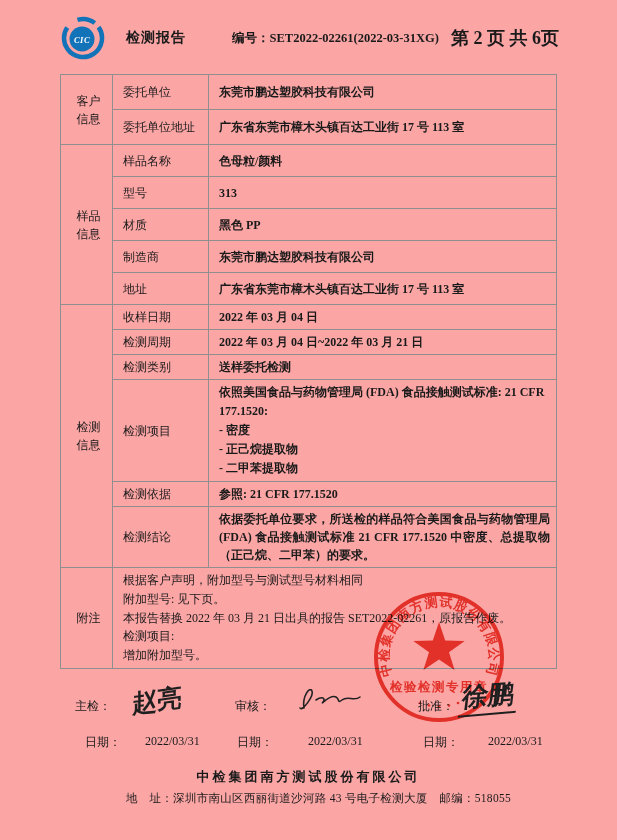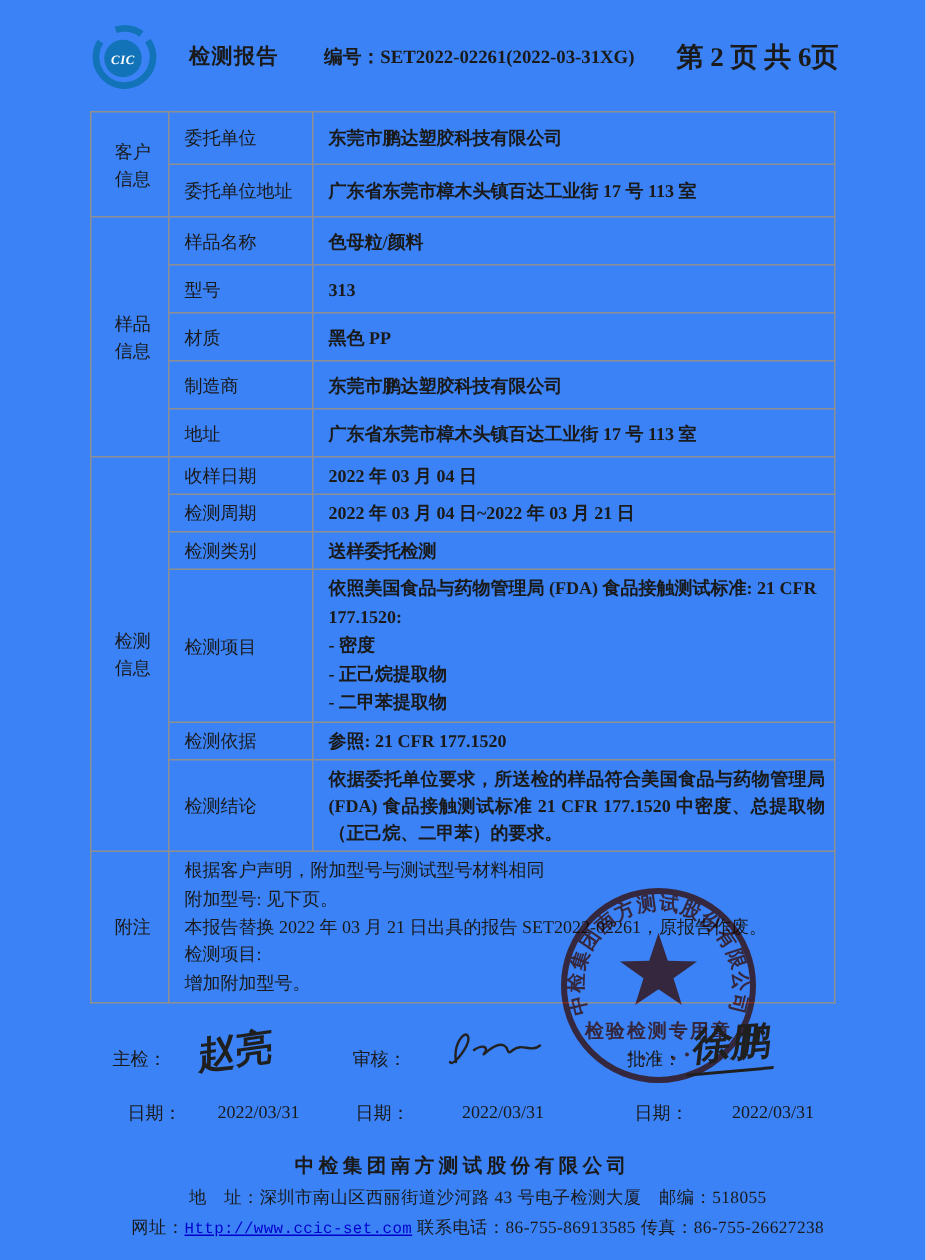--- a/index.html
+++ b/index.html
@@ -4,30 +4,30 @@
 <style>
   * { margin: 0; padding: 0; box-sizing: border-box; }
   html, body { width: 617px; background: #ffffff; }
   body {
     font-family: "Liberation Serif", "DejaVu Serif", serif;
     color: #1a1a1a;
     position: relative;
     height: 840px;
     overflow: hidden;
   }
-  .page { position: relative; width: 617px; height: 840px; background:#3b82f6; }
+  .page { position: relative; width: 617px; height: 840px; background:#fca5a5; }
 
   
   .header {
     position: absolute; left: 60px; top: 12px; width: 499px; height: 52px;
     display: flex; align-items: center;
   }
   .logo { width: 46px; height: 46px; flex: 0 0 auto; }
   .hdr-title { font-size: 14px; font-weight: bold; margin-left: 20px; letter-spacing: 1px; }
-  .hdr-no { font-size: 12.5px; font-weight: bold; margin-left: 30px; white-space: nowrap; }
+  .hdr-no { font-size: 12.5px; font-weight: bold; margin-left: 46px; white-space: nowrap; }
   .hdr-page { font-size: 18px; font-weight: bold; margin-left: auto; white-space: nowrap; }
 
   
   table.report {
     position: absolute; left: 60px; top: 74px; width: 497px;
     border-collapse: collapse; table-layout: fixed;
     font-size: 12px;
   }
   table.report td {
     border: 1px solid #8f8f8f;
@@ -215,20 +215,15 @@
     <span class="abs" style="left:85px; top:52px;">2022/03/31</span>
     <span class="abs" style="left:177px; top:52px;">日期：</span>
     <span class="abs" style="left:248px; top:52px;">2022/03/31</span>
     <span class="abs" style="left:363px; top:52px;">日期：</span>
     <span class="abs" style="left:428px; top:52px;">2022/03/31</span>
   </div>
 
   <div class="footer">
     <div class="f-company">中检集团南方测试股份有限公司</div>
     <div class="f-line">地　址：深圳市南山区西丽街道沙河路 43 号电子检测大厦　邮编：518055</div>
-    <div class="f-line">
-      <span>网址：</span><a class="f-link">Http://www.ccic-set.com</a>
-      <span>联系电话：86-755-86913585</span>
-      <span>传真：86-755-26627238</span>
-    </div>
   </div>
 
 </div>
 
 </body></html>

